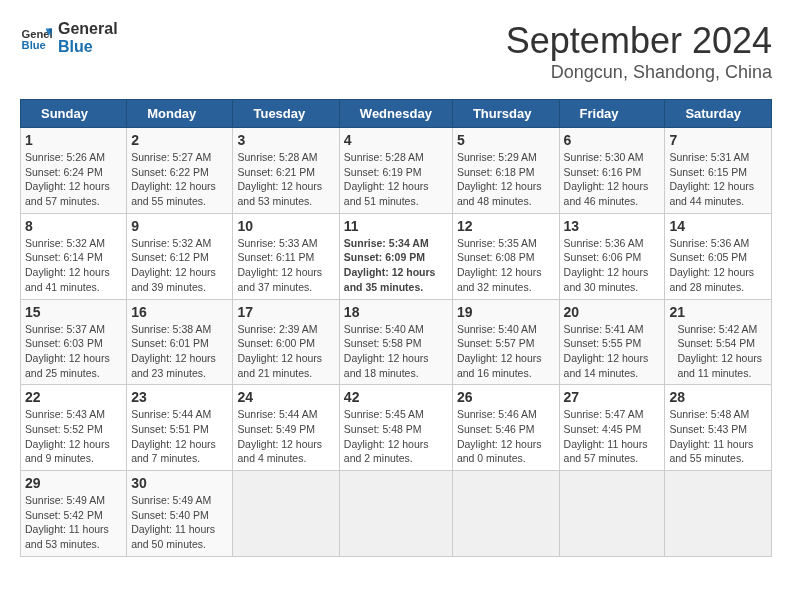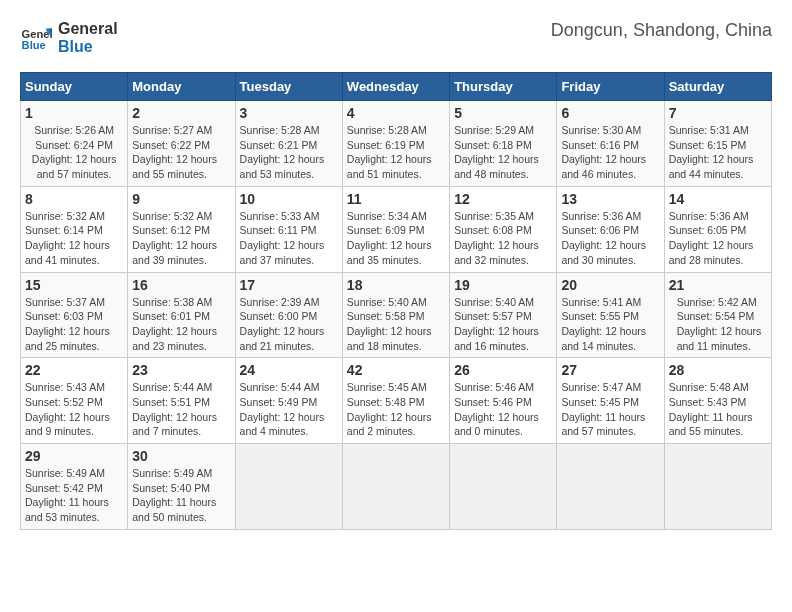--- a/index.html
+++ b/index.html
@@ -38,21 +38,21 @@
       color: #555;
     }
     table {
       width: 100%;
       border-collapse: collapse;
       font-size: 11px;
     }
     thead tr th {
       background-color: #2a6099;
       color: #fff;
-      padding: 6px 4px;
+      padding: 6px 20px;
       text-align: left;
       font-size: 13px;
       font-weight: bold;
       border: 1px solid #1e4f7a;
     }
     tbody tr td {
       vertical-align: top;
       padding: 4px 4px;
       border: 1px solid #ccc;
       width: 107px;
@@ -88,41 +88,42 @@
       <text x="2" y="34" font-size="14" font-weight="bold" fill="#1a6faf">Blue</text>
       <polygon points="32,8 40,8 36,18" fill="#2a80c0"></polygon>
       <polygon points="36,8 44,8 40,18" fill="#1a5fa0"></polygon>
     </svg>
     <div>
       <div style="font-size:16px;font-weight:bold;color:#333;">General</div>
       <div style="font-size:16px;font-weight:bold;color:#1a6faf;">Blue</div>
     </div>
   </div>
   <div class="title-block">
+    <div class="month-title">September 2024</div>
     <div class="location-title">Dongcun, Shandong, China</div>
   </div>
 </div>
 
 <table>
   <thead>
     <tr>
     <th>Sunday</th>
         <th>Monday</th>
         <th>Tuesday</th>
         <th>Wednesday</th>
         <th>Thursday</th>
         <th>Friday</th>
         <th>Saturday</th>
       </tr>
   </thead>
   <tbody id="calendar-body">
   <tr>
         <td>
           <span class="day-num">1</span>
-          <div class="day-info" style="white-space: pre-line; text-align: center;">Sunrise: 5:26 AM
+          <div class="day-info" style="white-space: pre-line;">Sunrise: 5:26 AM
 Sunset: 6:24 PM
 Daylight: 12 hours
 and 57 minutes.</div>
         </td>
         <td>
           <span class="day-num">2</span>
           <div class="day-info" style="white-space: pre-line;">Sunrise: 5:27 AM
 Sunset: 6:22 PM
 Daylight: 12 hours
 and 55 minutes.</div>
@@ -180,21 +181,21 @@
         </td>
         <td>
           <span class="day-num">10</span>
           <div class="day-info" style="white-space: pre-line;">Sunrise: 5:33 AM
 Sunset: 6:11 PM
 Daylight: 12 hours
 and 37 minutes.</div>
         </td>
         <td>
           <span class="day-num">11</span>
-          <div class="day-info" style="white-space: pre-line;">Sunrise: 5:34 AM
+          <div class="day-info" style="white-space: pre-line; font-weight: bold;">Sunrise: 5:34 AM
 Sunset: 6:09 PM
 Daylight: 12 hours
 and 35 minutes.</div>
         </td>
         <td>
           <span class="day-num">12</span>
           <div class="day-info" style="white-space: pre-line;">Sunrise: 5:35 AM
 Sunset: 6:08 PM
 Daylight: 12 hours
 and 32 minutes.</div>
@@ -297,21 +298,21 @@
         <td>
           <span class="day-num">26</span>
           <div class="day-info" style="white-space: pre-line;">Sunrise: 5:46 AM
 Sunset: 5:46 PM
 Daylight: 12 hours
 and 0 minutes.</div>
         </td>
         <td>
           <span class="day-num">27</span>
           <div class="day-info" style="white-space: pre-line;">Sunrise: 5:47 AM
-Sunset: 5:45 PM
+Sunset: 4:45 PM
 Daylight: 11 hours
 and 57 minutes.</div>
         </td>
         <td>
           <span class="day-num">28</span>
           <div class="day-info" style="white-space: pre-line;">Sunrise: 5:48 AM
 Sunset: 5:43 PM
 Daylight: 11 hours
 and 55 minutes.</div>
         </td>

